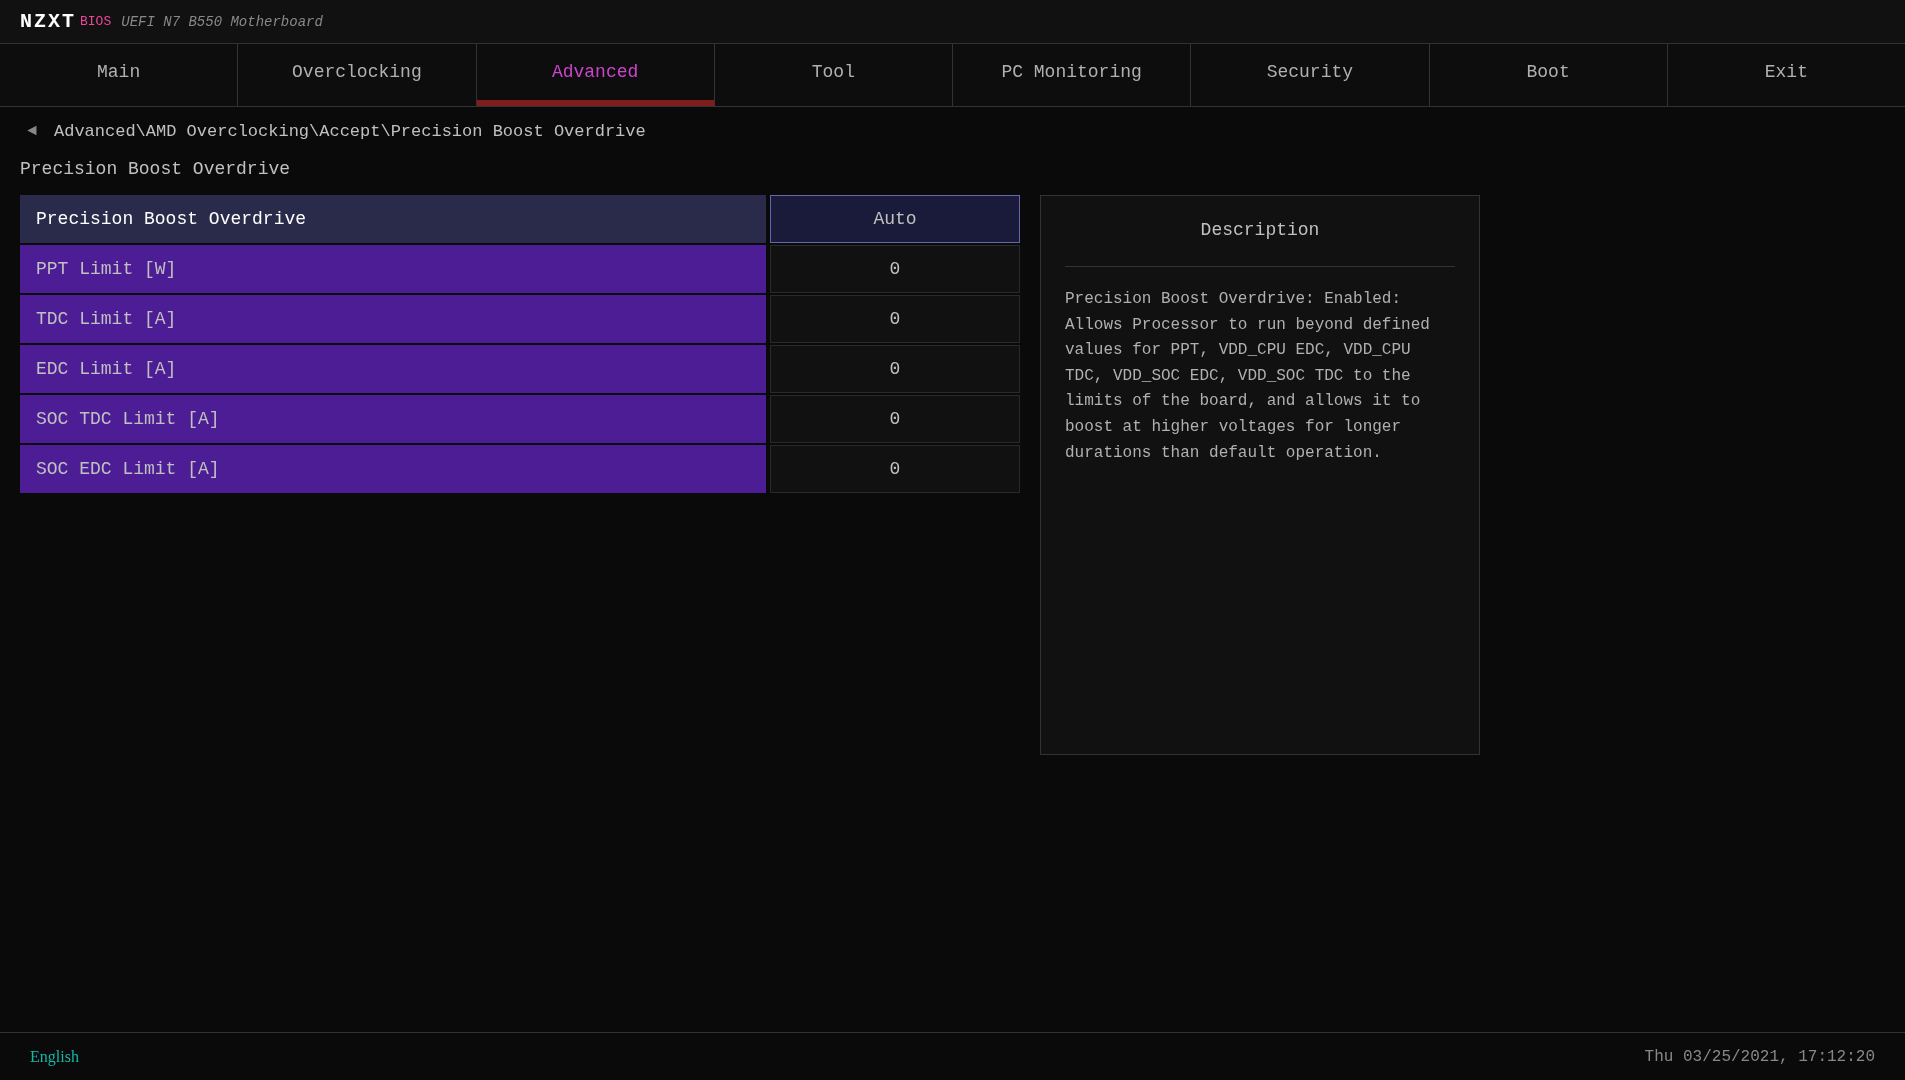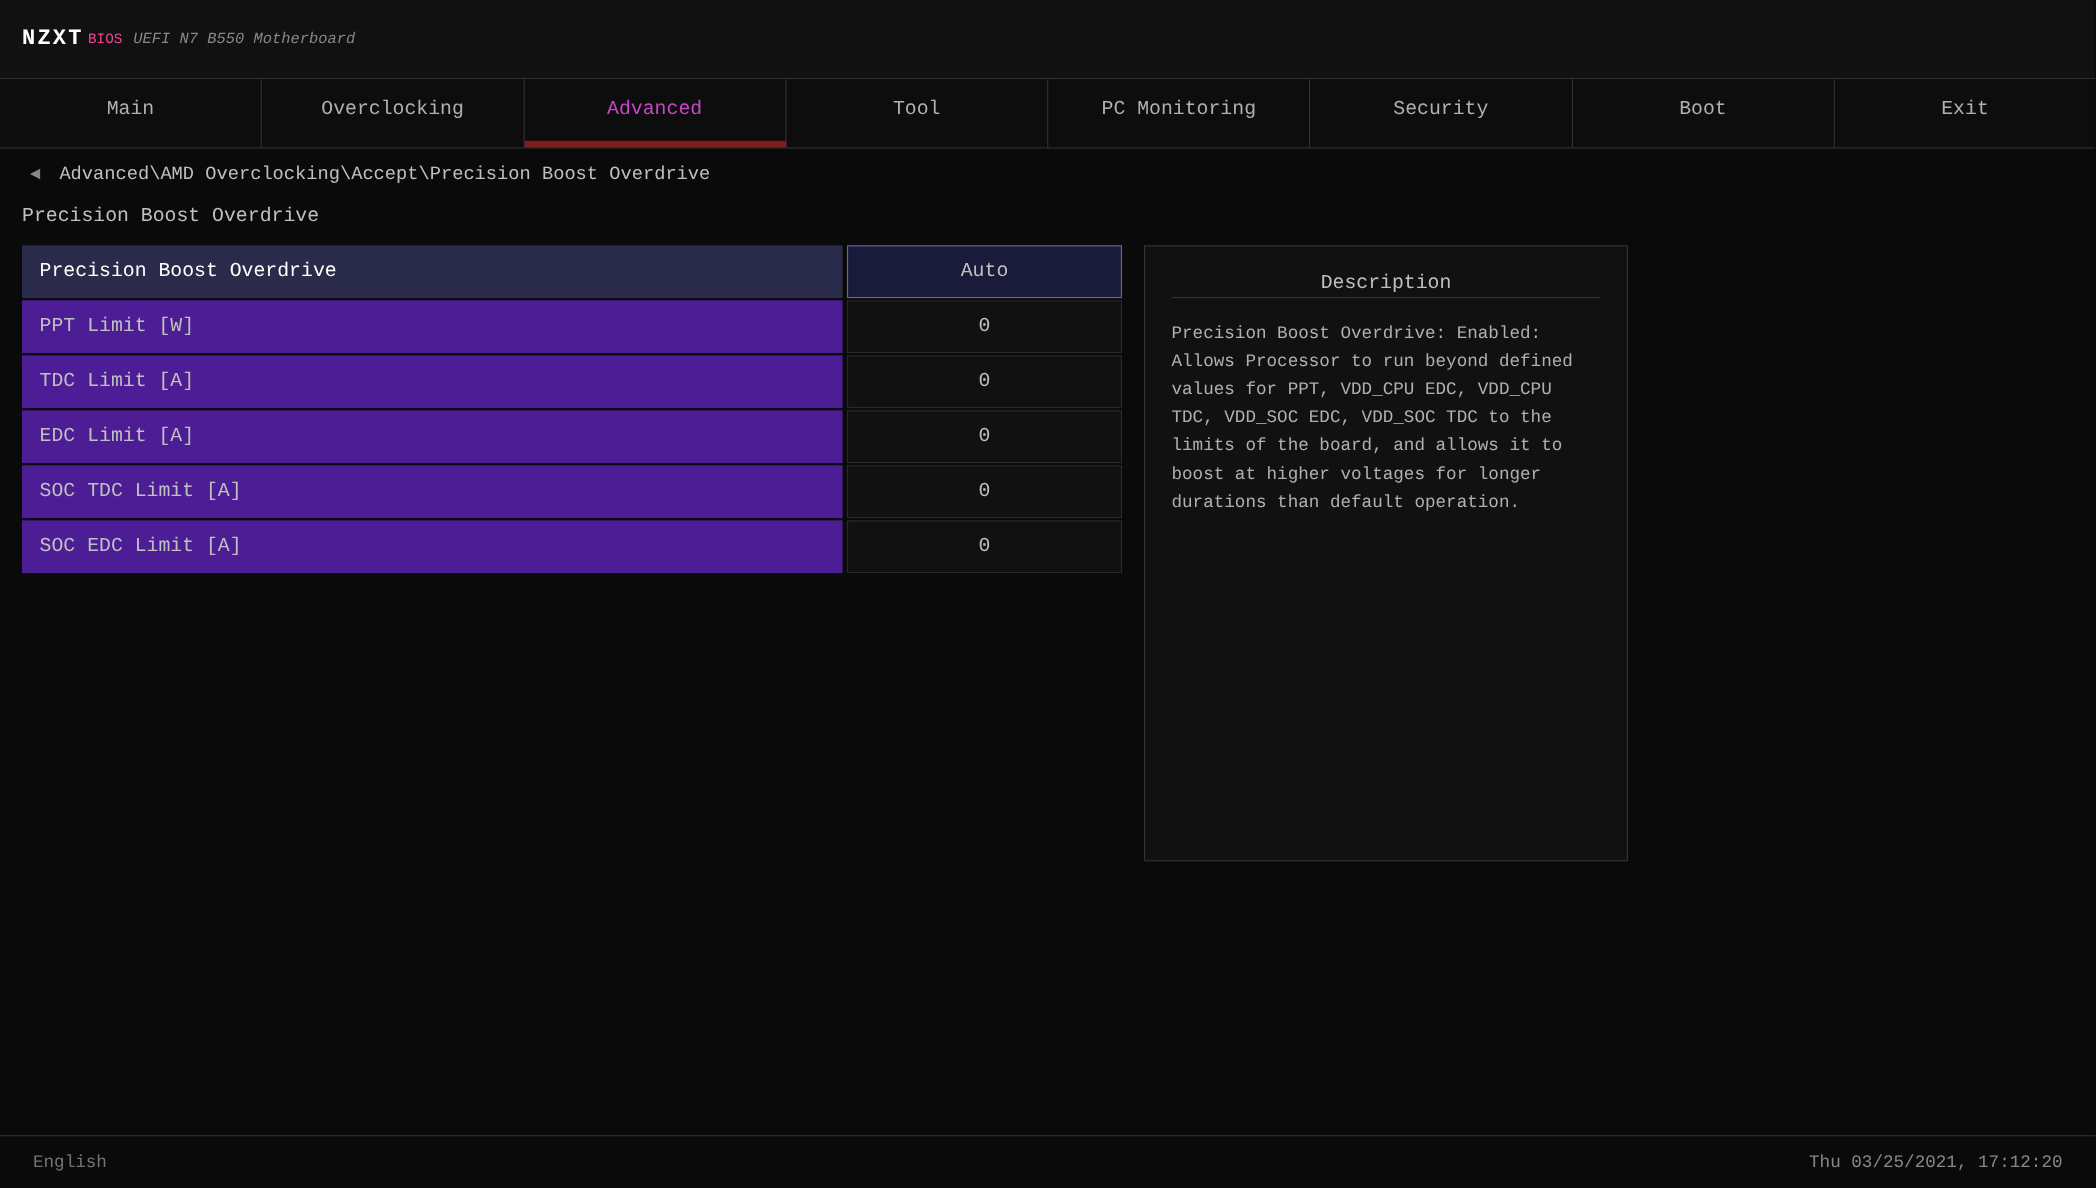--- a/index.html
+++ b/index.html
@@ -14,21 +14,21 @@
       background-color: #0a0a0a;
       color: #c0c0c0;
       font-family: 'Courier New', Courier, monospace;
       font-size: 18px;
       overflow: hidden;
     }
 
     
     .title-bar {
       background-color: #111;
-      padding: 24px 20px;
+      padding: 10px 20px;
       display: flex;
       align-items: center;
       border-bottom: 1px solid #333;
     }
 
     .brand-nzxt {
       color: #ffffff;
       font-weight: bold;
       font-size: 20px;
       letter-spacing: 2px;
@@ -171,21 +171,21 @@
       padding: 24px;
       align-self: flex-start;
       height: 560px;
     }
 
     .description-title {
       text-align: center;
       font-size: 18px;
       color: #c0c0c0;
       margin-bottom: 20px;
-      padding-bottom: 2px;
+      padding-bottom: 26px;
       border-bottom: 1px solid #333;
     }
 
     .description-text {
       font-size: 16px;
       color: #b0b0b0;
       line-height: 1.6;
       font-family: 'Courier New', Courier, monospace;
     }
 
@@ -201,21 +201,22 @@
       display: flex;
       align-items: center;
       justify-content: space-between;
       padding: 0 30px;
       color: #888;
       font-size: 16px;
       font-family: 'Courier New', Courier, monospace;
     }
 
     .footer-language {
-      color: #737373;
+      color: #14b8a6;
+      font-family: Liberation Serif, serif;
     }
 
     .footer-datetime {
       color: #888;
     }
   </style>
 </head>
 <body>
 
 <div class="title-bar">

